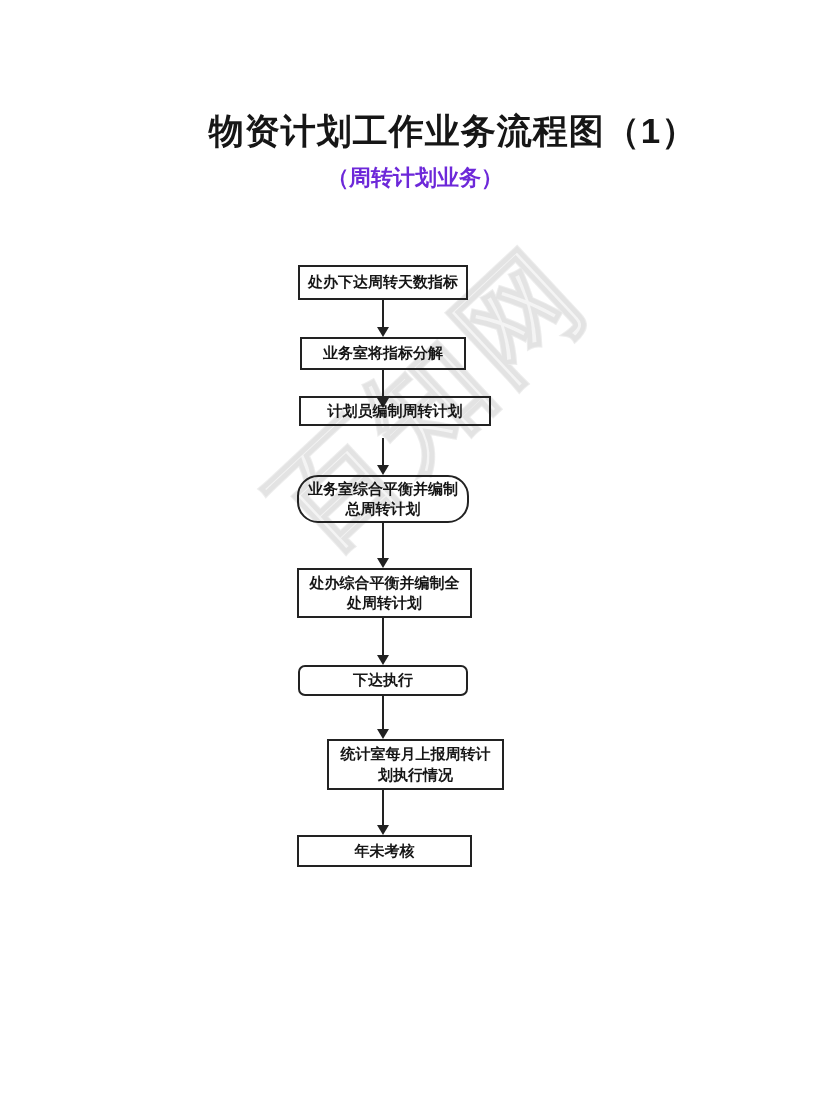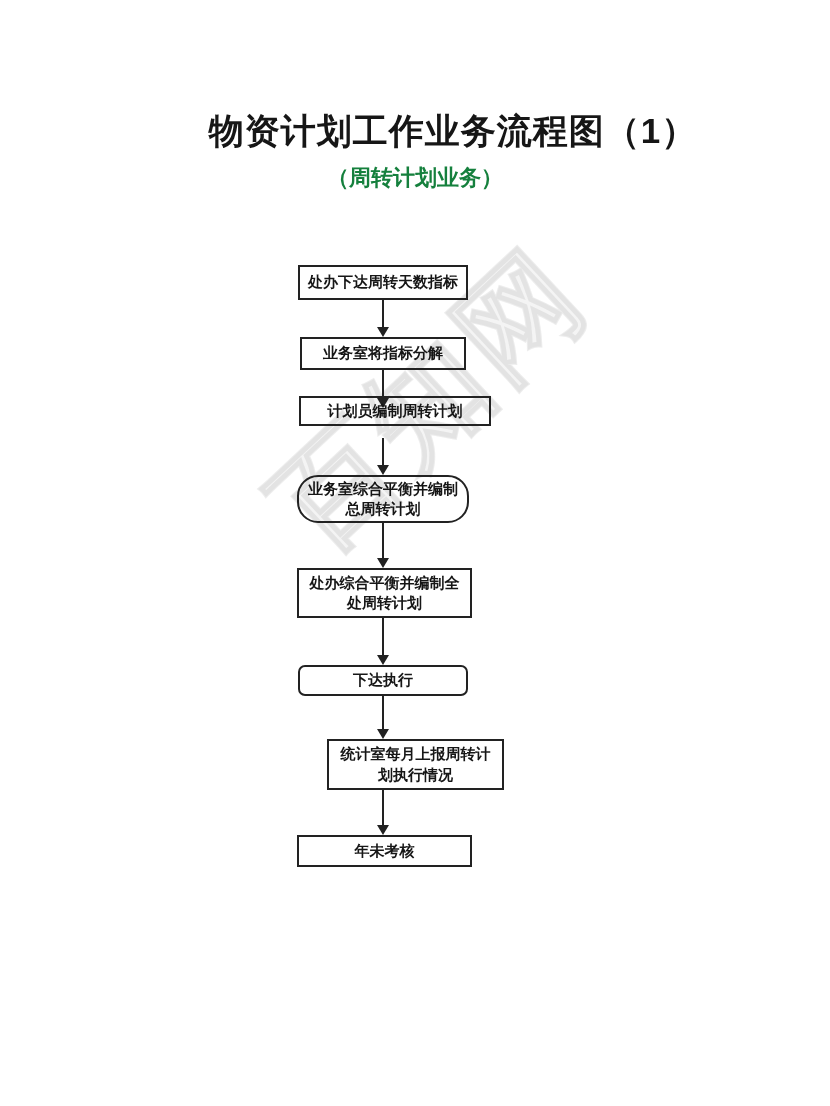--- a/index.html
+++ b/index.html
@@ -29,21 +29,21 @@
     margin-left: 48px;
   }
   .subtitle {
     position: absolute;
     top: 163px;
     left: 0;
     width: 830px;
     text-align: center;
     font-size: 22px;
     font-weight: 700;
-    color: #15803d;
+    color: #6d28d9;
   }
   .watermark {
     position: absolute;
     left: 190px;
     top: 283px;
     width: 480px;
     height: 235px;
     display: flex;
     align-items: center;
     justify-content: center;

